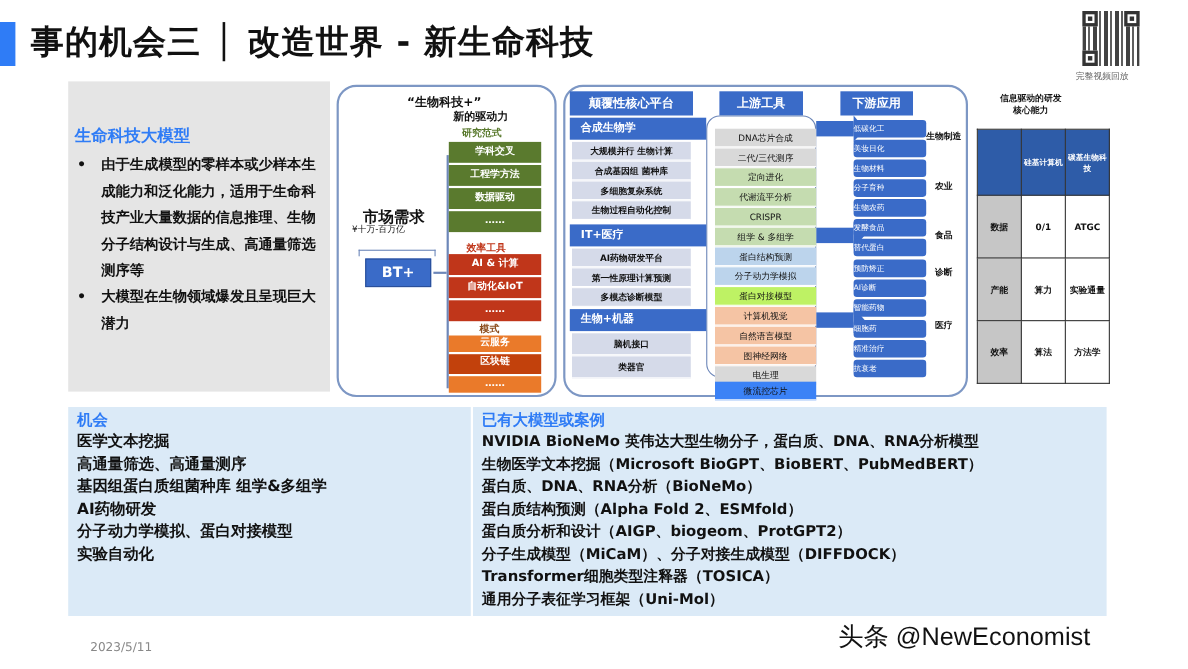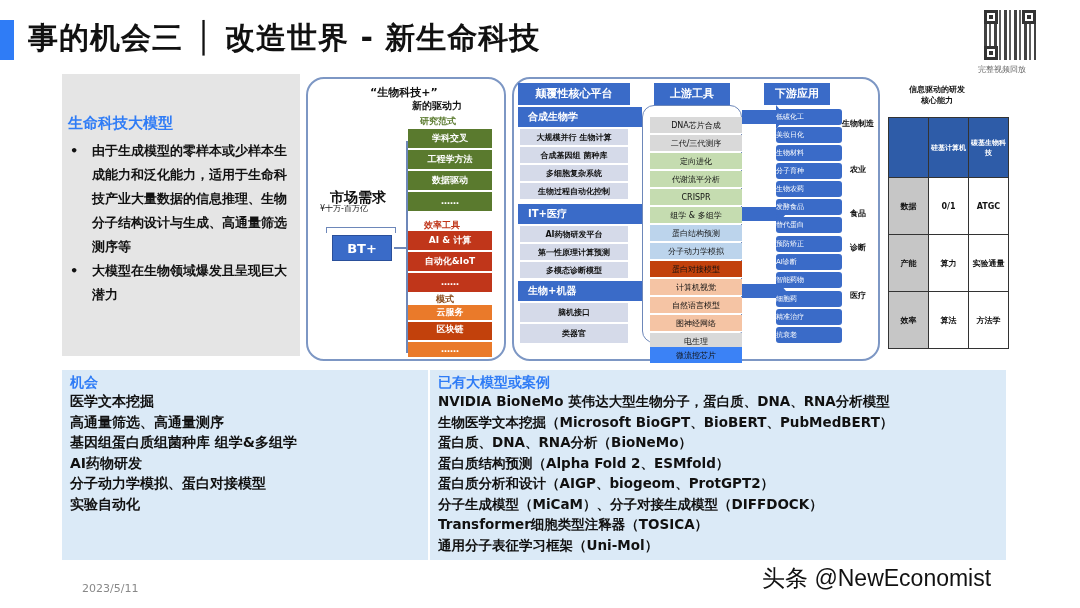--- a/index.html
+++ b/index.html
@@ -149,21 +149,21 @@
   <div class="cell" style="top:245px;height:20px;line-height:20px">类器官</div>
 
   <div class="up" style="top:38px;background:#d9d9d9">DNA芯片合成</div>
   <div class="up" style="top:56px;background:#d9d9d9">二代/三代测序</div>
   <div class="up" style="top:74px;background:#c5dcb0">定向进化</div>
   <div class="up" style="top:92px;background:#c5dcb0">代谢流平分析</div>
   <div class="up" style="top:110px;background:#c5dcb0">CRISPR</div>
   <div class="up" style="top:128px;background:#c5dcb0">组学 &amp; 多组学</div>
   <div class="up" style="top:146px;background:#bcd4ec">蛋白结构预测</div>
   <div class="up" style="top:164px;background:#bcd4ec">分子动力学模拟</div>
-  <div class="up" style="top:182px;background:#c2410c">蛋白对接模型</div>
+  <div class="up" style="top:182px;background:#bef264">蛋白对接模型</div>
   <div class="up" style="top:200px;background:#f5c4a4">计算机视觉</div>
   <div class="up" style="top:218px;background:#f5c4a4">自然语言模型</div>
   <div class="up" style="top:236px;background:#f5c4a4">图神经网络</div>
   <div class="up" style="top:254px;background:#d9d9d9">电生理</div>
   <div class="up" style="top:268px;background:#3b82f6">微流控芯片</div>
 
   <div class="down" style="top:30px">低碳化工</div>
   <div class="down" style="top:48px">美妆日化</div>
   <div class="down" style="top:66px">生物材料</div>
   <div class="down" style="top:84px">分子育种</div>

